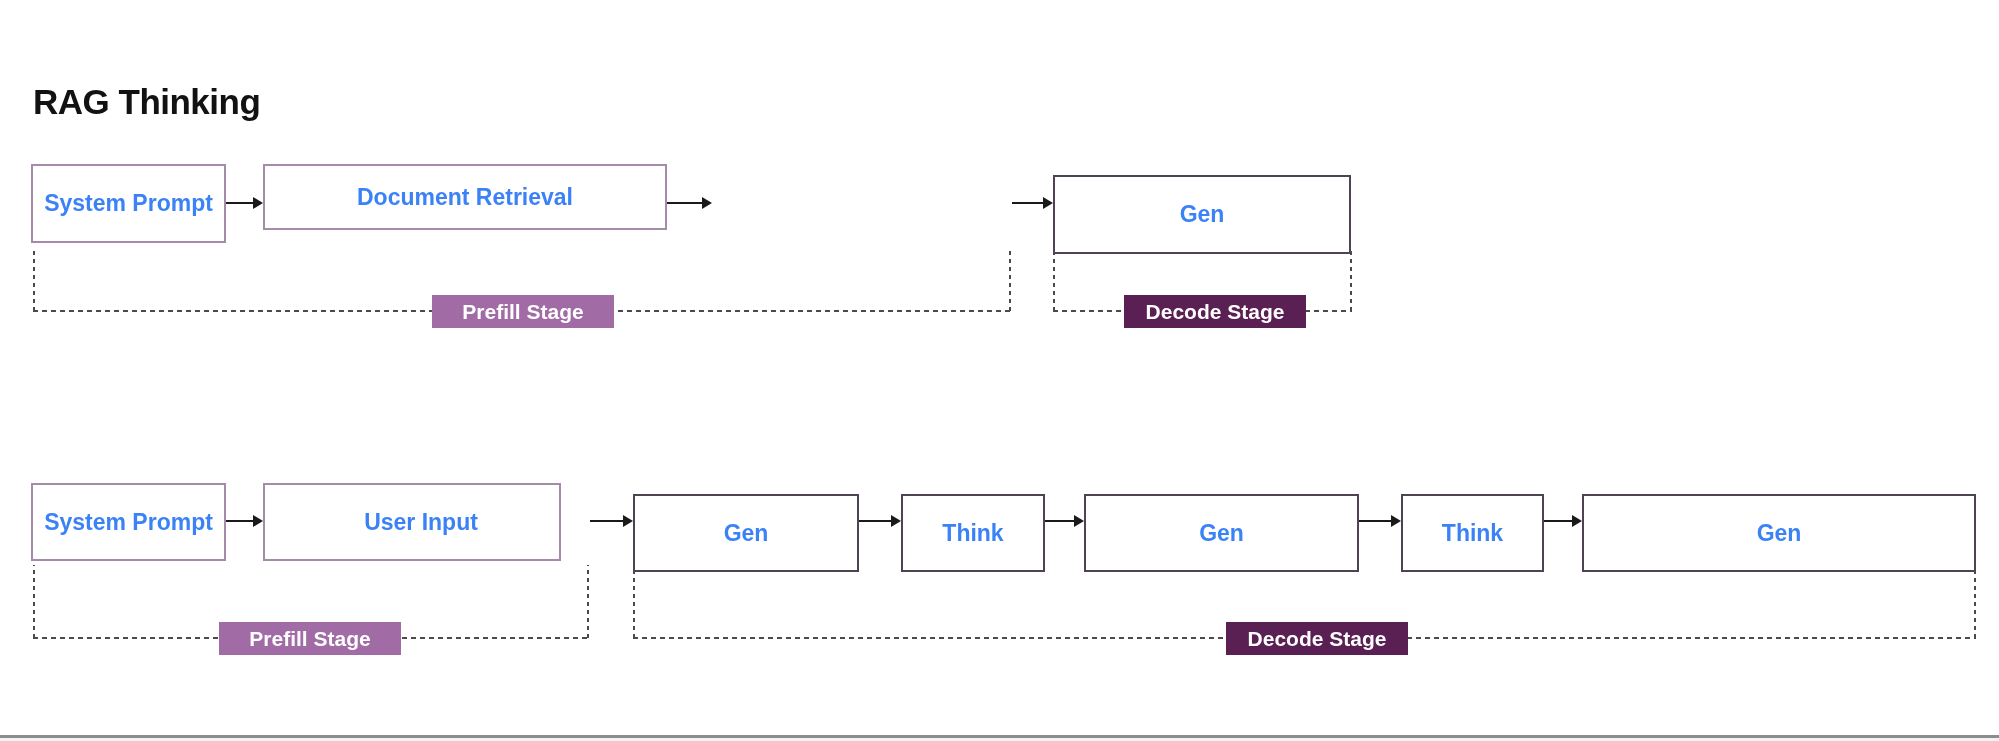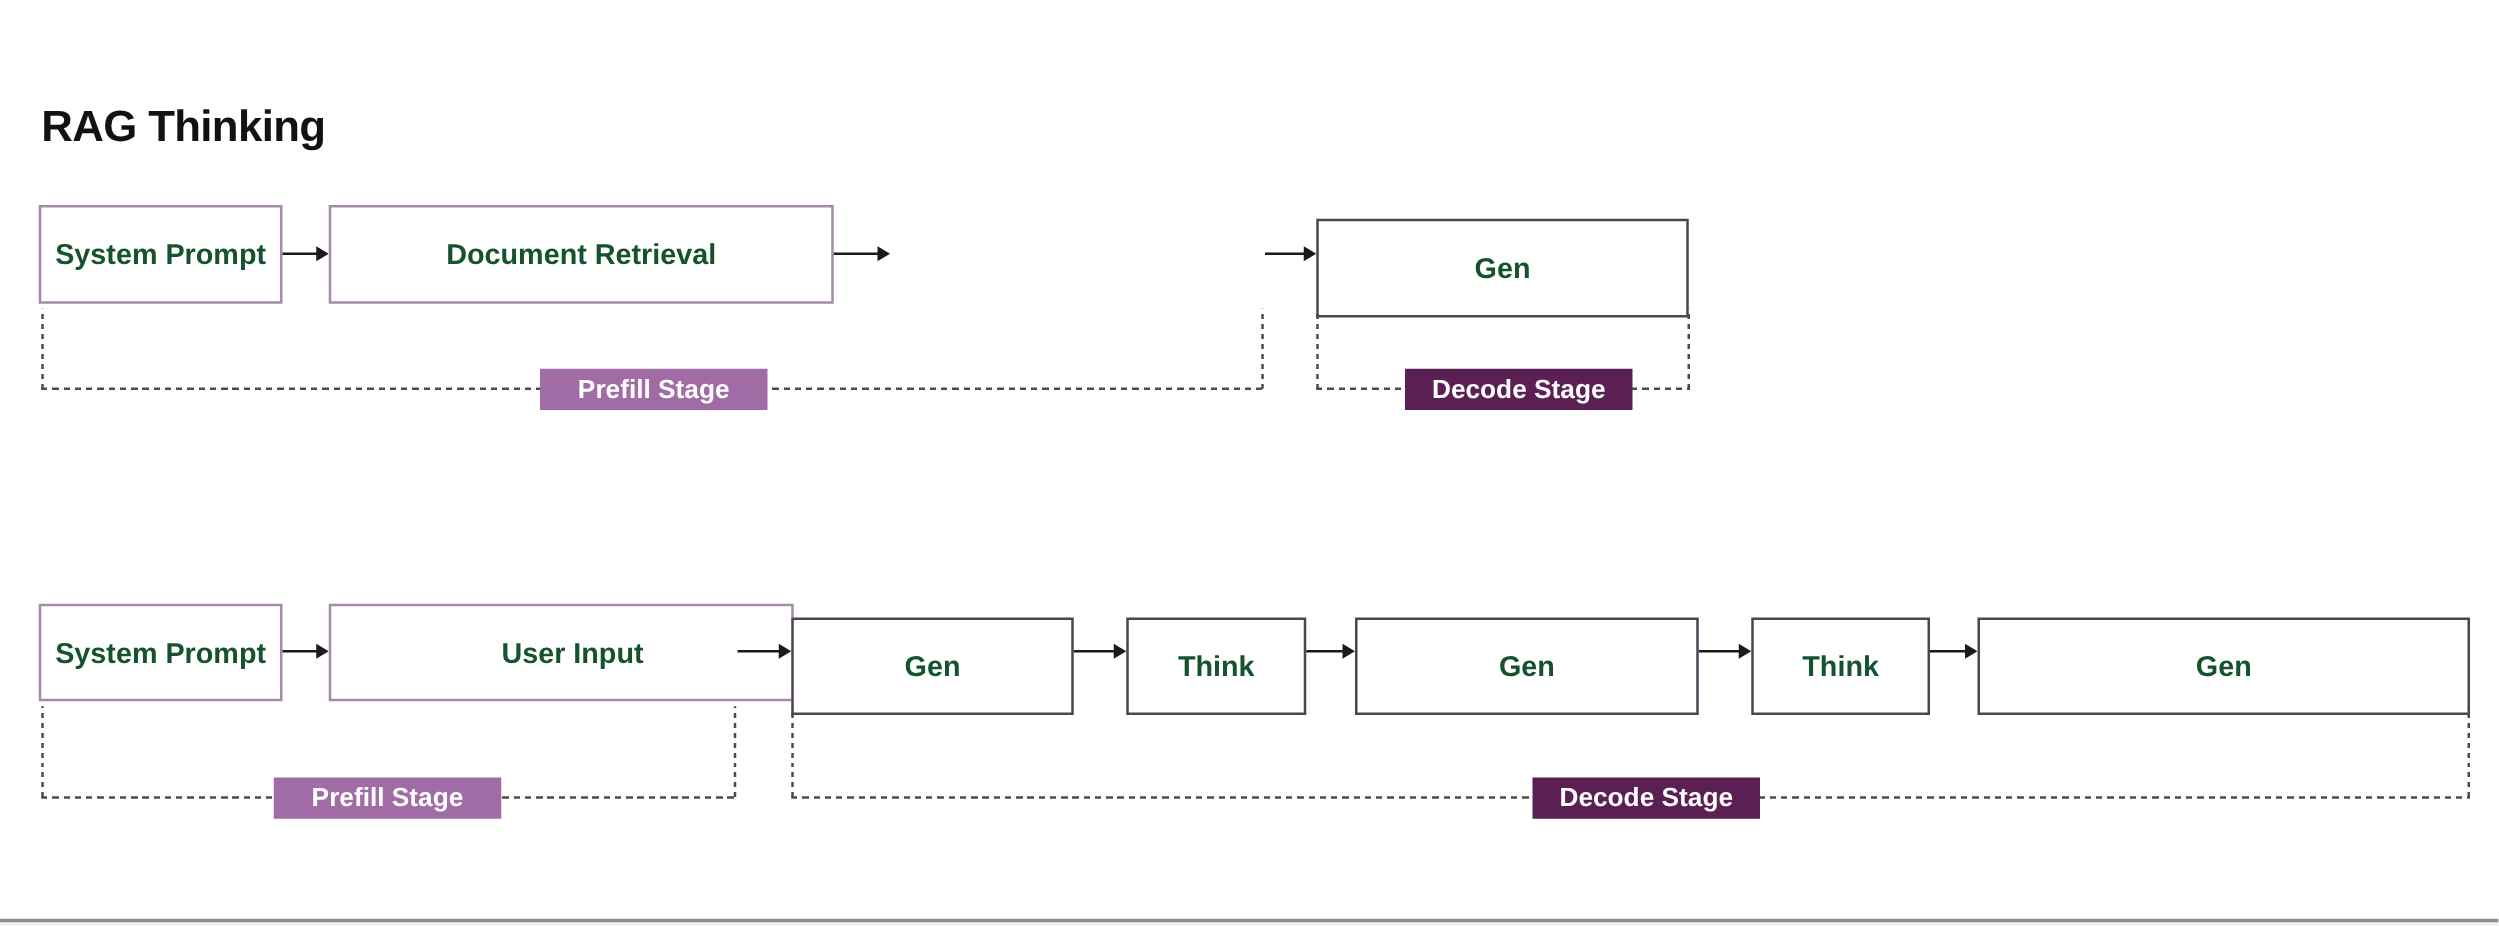--- a/index.html
+++ b/index.html
@@ -20,21 +20,21 @@
   }
   .node{
     position:absolute;
     box-sizing:border-box;
     background:#ffffff;
     border:2px solid var(--prefill-box-border,#a58ba9);
     display:flex;align-items:center;justify-content:center;
   }
   .node.decode{border-color:var(--decode-box-border,#4f4254);margin-top:11px;}
   .node .lbl{
-    font-size:23px;font-weight:700;color:#14532d;white-space:nowrap;
+    font-size:23px;font-weight:700;color:#3b82f6;white-space:nowrap;
   }
   .arrow{
     position:absolute;height:2px;
     background:var(--arrow,#1a1a1a);
   }
   .arrow::after{
     content:"";position:absolute;right:-9px;top:-5px;
     border-left:10px solid var(--arrow,#1a1a1a);
     border-top:6px solid transparent;
     border-bottom:6px solid transparent;
@@ -71,21 +71,21 @@
 
 <div id="canvas">
 
   <div class="section-title" style="left:33px;top:82px;">RAG Thinking</div>
 
   <div class="node" style="left:31px;top:164px;width:195px;height:79px;">
     <span class="lbl">System Prompt</span>
   </div>
   <div class="arrow" style="left:226px;top:202px;width:28px;"></div>
 
-  <div class="node" style="left:263px;top:164px;width:404px;height:79px;">
+  <div class="node" style="left:263px;top:164px;width:404px;height:66px;">
     <span class="lbl">Document Retrieval</span>
   </div>
   <div class="arrow" style="left:667px;top:202px;width:36px;"></div>
 
   <div class="arrow" style="left:1012px;top:202px;width:32px;"></div>
 
   <div class="node decode" style="left:1053px;top:164px;width:298px;height:79px;">
     <span class="lbl">Gen</span>
   </div>
 
@@ -98,21 +98,21 @@
   <div class="dash-v" style="left:1350px;top:247px;height:64px;"></div>
   <div class="dash-h" style="left:1053px;top:310px;width:299px;"></div>
   <div class="stage-badge decode" style="left:1111px;top:295px;">Decode Stage</div>
 
 
   <div class="node" style="left:31px;top:483px;width:195px;height:78px;">
     <span class="lbl">System Prompt</span>
   </div>
   <div class="arrow" style="left:226px;top:520px;width:28px;"></div>
 
-  <div class="node" style="left:263px;top:483px;width:372px;height:78px;padding-left:18px;">
+  <div class="node" style="left:263px;top:483px;width:298px;height:78px;padding-left:18px;">
     <span class="lbl">User Input</span>
   </div>
   <div class="arrow" style="left:590px;top:520px;width:34px;"></div>
 
   <div class="node decode" style="left:633px;top:483px;width:226px;height:78px;">
     <span class="lbl">Gen</span>
   </div>
   <div class="arrow" style="left:859px;top:520px;width:33px;"></div>
 
   <div class="node decode" style="left:901px;top:483px;width:144px;height:78px;">

